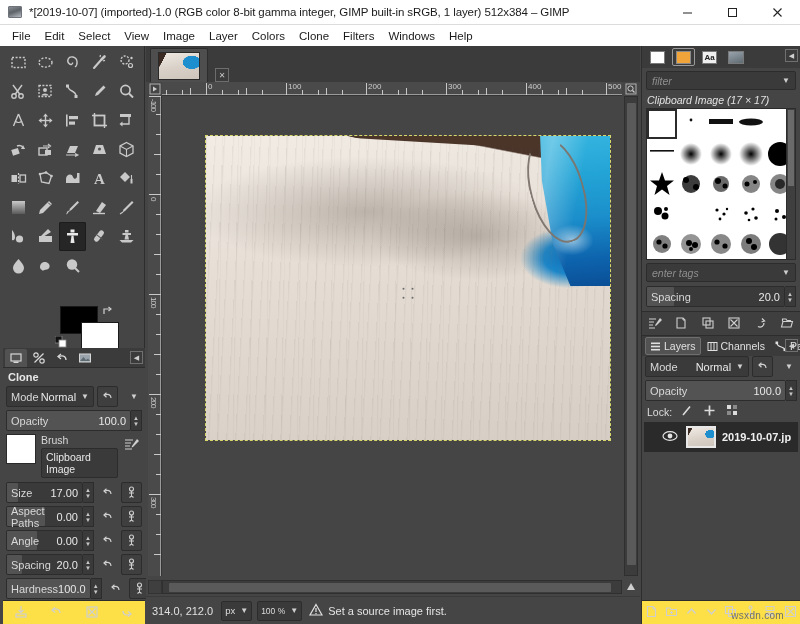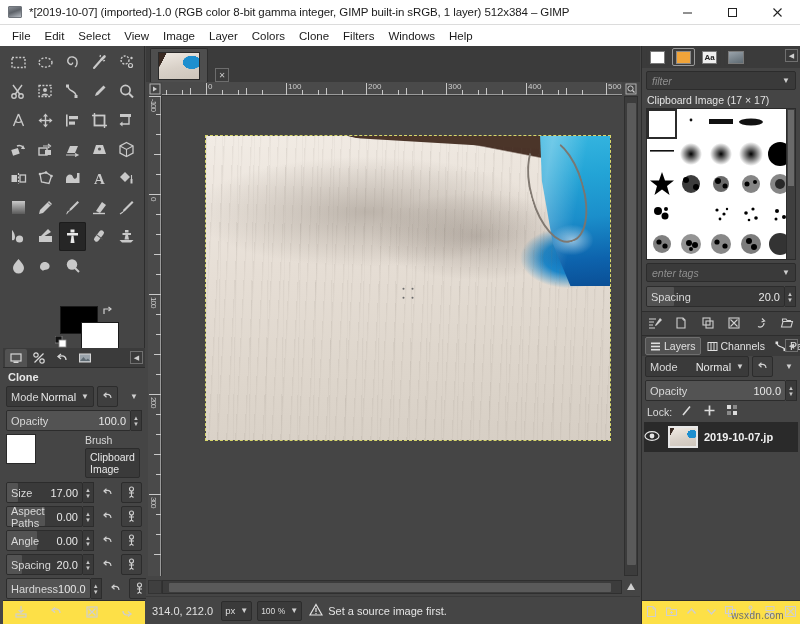--- a/index.html
+++ b/index.html
@@ -110,21 +110,21 @@
     width: 11px; height: 21px; background: #3a3a3a; border: 1px solid #2c2c2c; border-left: none;
     display: flex; flex-direction: column; align-items: center; justify-content: center;
     color: #c8c8c8; font-size: 6px; line-height: 6px; flex: 0 0 auto;
   }
   .sq-btn {
     width: 21px; height: 21px; background: #3f3f3f; border: 1px solid #2c2c2c; border-radius: 2px;
     display: flex; align-items: center; justify-content: center; margin-left: 3px; flex: 0 0 auto;
   }
   .sq-btn.plain { background: transparent; border: none; }
 
-  .brushrow { display: flex; margin: 2px 3px 4px 3px; align-items: flex-start; gap: 44px; }
+  .brushrow { display: flex; margin: 2px 3px 4px 3px; align-items: flex-start; }
   .brush-thumb { width: 30px; height: 30px; background: #fff; border: 1px solid #2a2a2a; flex:0 0 auto;}
   .brush-txt { margin-left: 5px; flex: 1 1 auto; }
   .brush-lab { color: #d8d8d8; font-size: 10.5px; margin-bottom: 2px; }
   .brush-name {
     background: #3a3a3a; border: 1px solid #2c2c2c; color: #e8e8e8; font-size: 10.5px;
     padding: 2px 4px; border-radius: 2px;
   }
 
   .panel-bottom {
     position: absolute; left: 0; bottom: 0; width: 100%; height: 24px;
@@ -277,21 +277,21 @@
   .rtab { width: 23px; height: 18px; border: 1px solid #3a3a3a; margin-right: 3px;
           display: flex; align-items: center; justify-content: center; border-radius: 2px; }
   .rtab.active { border-color: #9a9a9a; }
   .filterbar, .tagbar {
     margin: 3px 4px; height: 19px; background: #3a3a3a; border: 1px solid #2c2c2c; border-radius: 2px;
     display: flex; align-items: center; padding: 0 5px;
   }
   .filterbar .ph, .tagbar .ph { color: #8e8e8e; font-style: italic; font-size: 10.5px; }
   .filterbar .chev2, .tagbar .chev2 { margin-left: auto; color: #cfcfcf; font-size: 8px; }
   .brushname-lab {
-    color: #e2e2e2; font-size: 10.5px; padding: 1px 0 2px 5px; white-space: nowrap;
+    color: #e2e2e2; font-size: 10.5px; font-style: italic; padding: 1px 0 2px 5px; white-space: nowrap;
   }
   .brushgrid-wrap { margin: 0 4px; position: relative; }
   .brushgrid {
     background: #ffffff; height: 152px; border: 1px solid #2a2a2a;
     display: grid; grid-template-columns: repeat(5, 1fr); grid-auto-rows: 30px;
     overflow: hidden; position: relative;
   }
   .bcell { position: relative; display:flex; align-items:center; justify-content:center; }
   .bcell.selcell { outline: 2px solid #2b2b2b; outline-offset: -2px; }
   .bgscroll {
@@ -303,21 +303,21 @@
 
   .ltabs { height: 21px; background: #3b3b3b; display: flex; align-items: center; padding-left: 3px; position: relative;
            border-top: 1px solid #2d2d2d; }
   .ltab { display: flex; align-items: center; padding: 2px 4px; margin-right: 2px; border-radius: 2px;
           color: #e0e0e0; font-size: 10.5px; }
   .ltab.active { background: #525252; border: 1px solid #6e6e6e; }
   .lock-row { display: flex; align-items: center; margin: 3px 5px; }
   .lock-lab { color: #dcdcdc; font-size: 10.5px; margin-right: 8px; }
   .layer-row {
     display: flex; align-items: center; height: 30px; background: #2a2a2a; margin: 3px 2px 0 2px;
-    padding: 0 0;
+    padding: 0 18px;
   }
   .layer-thumb {
     width: 30px; height: 22px; border: 2px solid #e8e8e8; margin-left: 8px; flex: 0 0 auto;
     background:
       linear-gradient(118deg, #3a2a22 0%, #3a2a22 12%, transparent 12.5%),
       radial-gradient(ellipse 40% 48% at 86% 34%, #1d8fcf 0%, #1d8fcf 48%, transparent 50%),
       linear-gradient(168deg, #f0eae3 0%, #d9d1c8 58%, #cec6bc 100%);
   }
   .layer-name { color: #f0f0f0; font-size: 11px; font-weight: bold; margin-left: 6px; white-space: nowrap; }
   .watermark {

